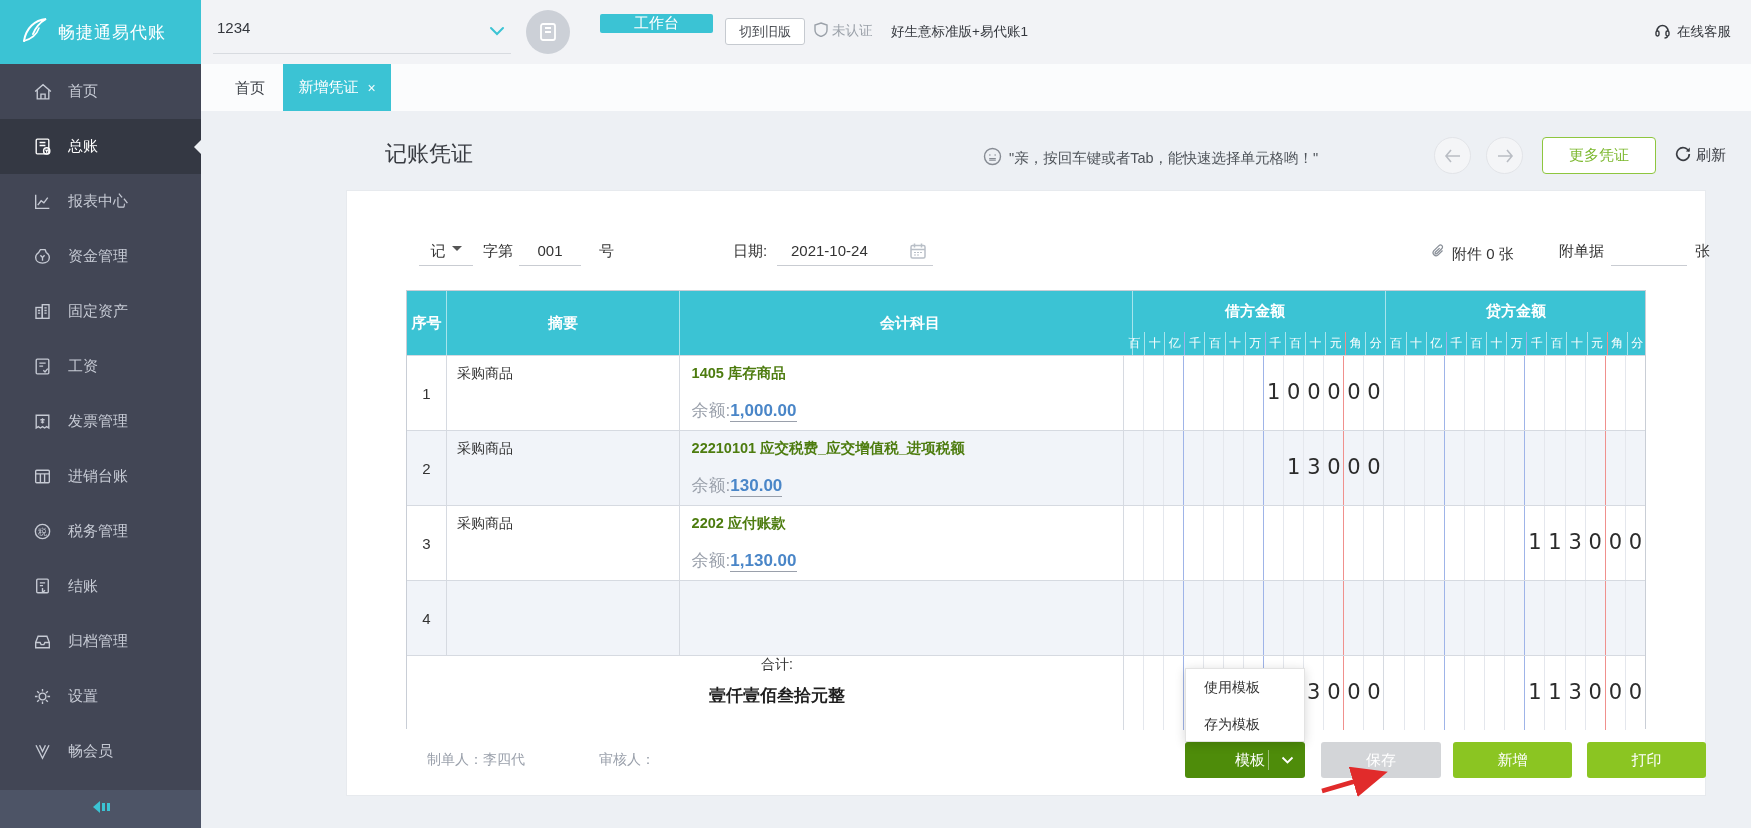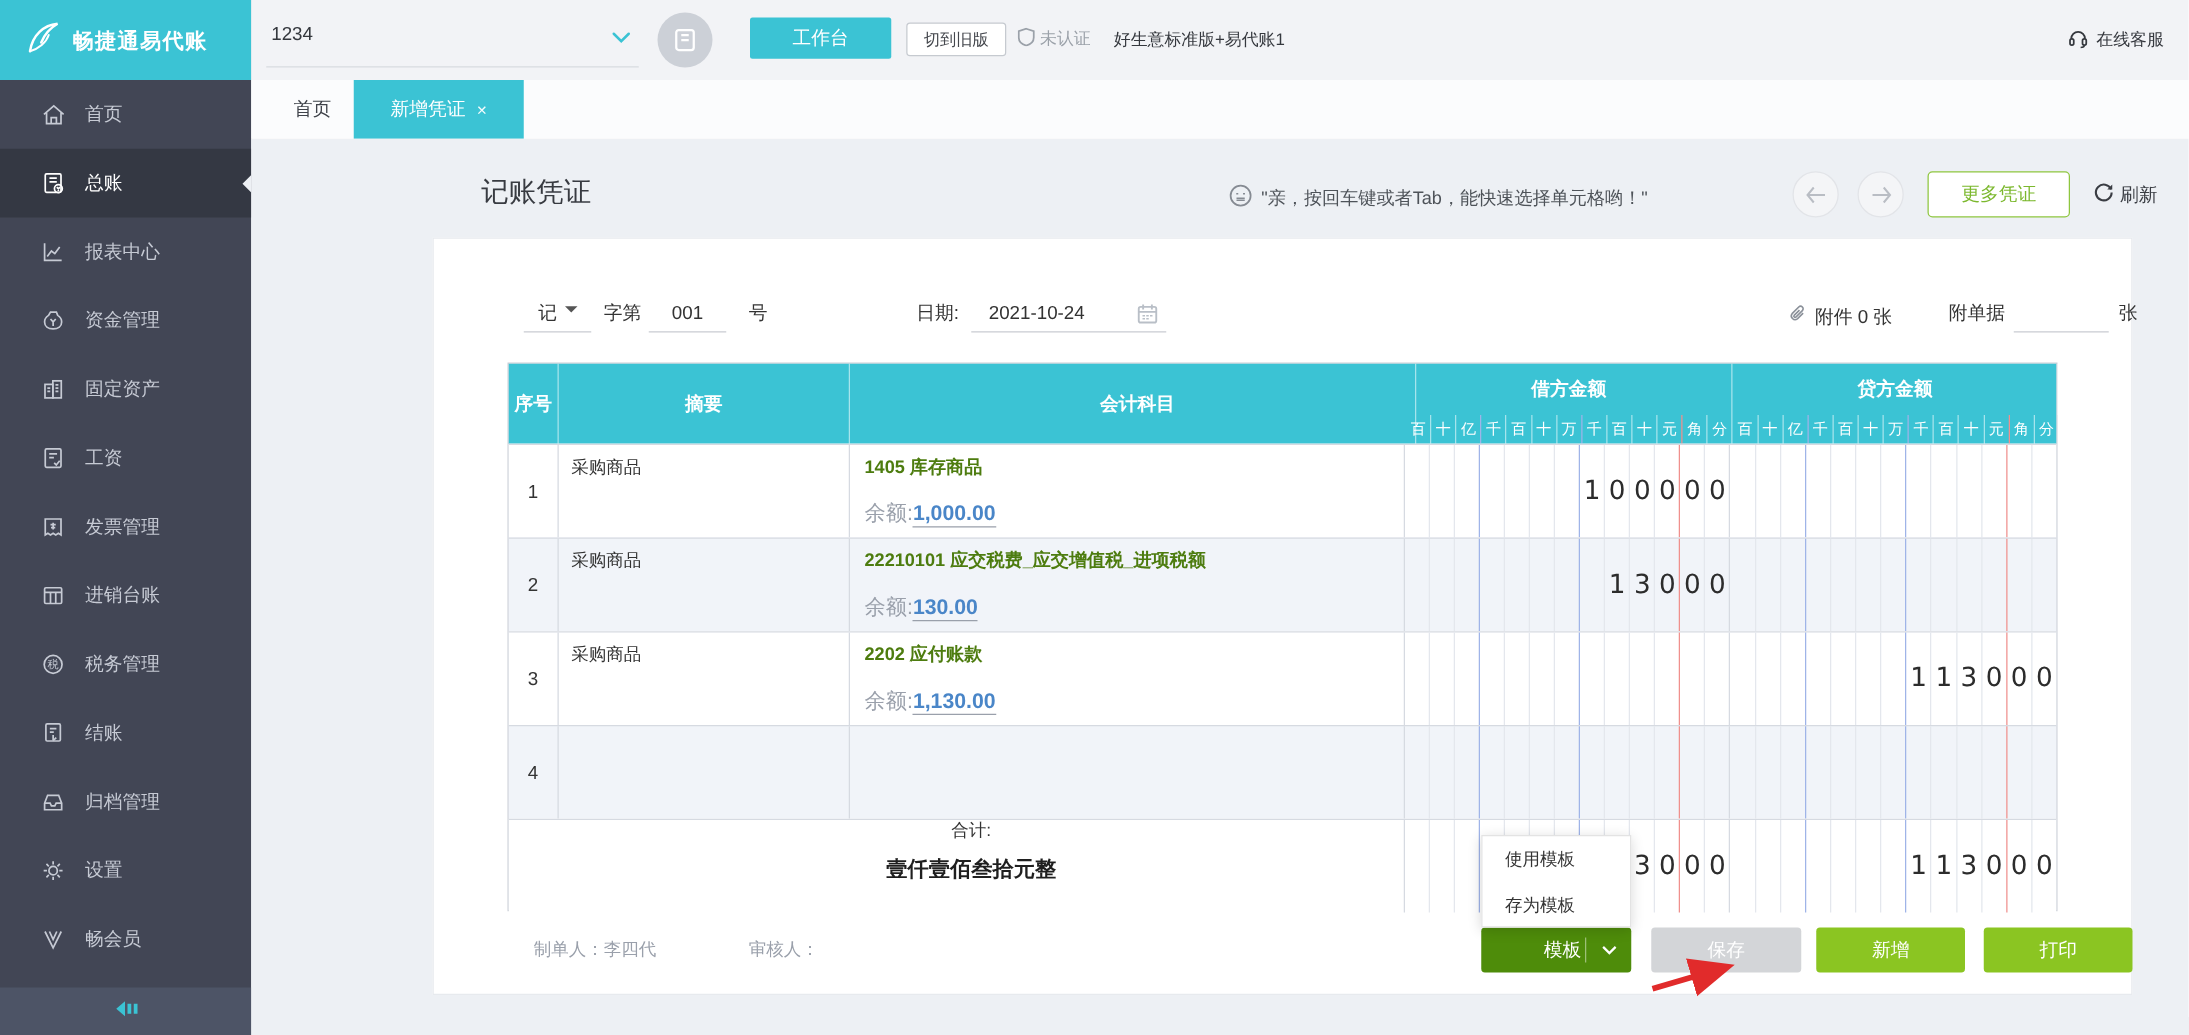--- a/index.html
+++ b/index.html
@@ -9,45 +9,45 @@
     --alt-row:#f1f4f9; --balance:#4a86c8; --muted:#9aa0ab; --text:#333; --red-arrow:#e12b2b;
   }
   *{box-sizing:border-box;margin:0;padding:0;font-family:"Liberation Sans","DejaVu Sans",sans-serif;}
   body{width:1751px;height:828px;overflow:hidden;background:#fff;}
   .app{position:relative;width:1751px;height:828px;overflow:hidden;}
 
   
   .sidebar{position:absolute;left:0;top:0;width:201px;height:828px;background:var(--sidebar);}
   .logo{position:absolute;left:0;top:0;width:201px;height:64px;background:var(--accent);display:flex;align-items:center;padding-left:16px;gap:8px;}
   .logo .mark{flex:0 0 auto;}
-  .logo .brand-name{color:#fff;font-size:17px;font-weight:bold;letter-spacing:1px;}
+  .logo .brand-name{color:#fff;font-size:17px;font-weight:normal;letter-spacing:1px;}
   .nav{position:absolute;left:0;top:64px;width:201px;}
   .nav-item{position:relative;height:55px;display:flex;align-items:center;padding-left:32px;gap:15px;color:var(--sidebar-text);font-size:15px;cursor:pointer;}
   .nav-item svg{width:21px;height:21px;stroke:var(--sidebar-text);fill:none;stroke-width:1.3;}
   .nav-item.active{background:var(--sidebar-active);color:#fff;}
   .nav-item.active svg{stroke:#fff;}
   .nav-item.active::after{content:'';position:absolute;right:0;top:50%;transform:translateY(-50%);border:7px solid transparent;border-right-color:#edf0f4;}
   .collapse-bar{position:absolute;left:0;bottom:0;width:201px;height:38px;background:#4d5466;display:flex;align-items:center;justify-content:center;cursor:pointer;}
 
   
   .topbar{position:absolute;left:201px;top:0;width:1550px;height:64px;background:var(--bar-bg);padding-left:39px;}
   .company-select{position:absolute;left:12px;top:0;width:298px;height:54px;border-bottom:1px solid #d8dbe0;cursor:pointer;}
   .company-select .val{position:absolute;left:4px;top:19px;font-size:15px;color:#34373d;}
   .company-select .chev{position:absolute;right:6px;top:22px;}
   .journal-circle{position:absolute;left:325px;top:10px;width:44px;height:44px;border-radius:50%;background:#ccd0d7;display:flex;align-items:center;justify-content:center;cursor:pointer;}
-  .btn-workbench{position:absolute;left:399px;top:14px;width:113px;height:33px;background:var(--accent);color:#fff;border:none;border-radius:2px;font-size:15px;cursor:pointer;}
+  .btn-workbench{position:absolute;left:399px;top:14px;width:113px;height:19px;background:var(--accent);color:#fff;border:none;border-radius:2px;font-size:15px;cursor:pointer;}
   .btn-oldversion{position:absolute;left:524px;top:18px;width:80px;height:27px;background:#fff;color:#45484e;border:1px solid #c6cad0;border-radius:3px;font-size:13px;cursor:pointer;}
   .cert{position:absolute;left:613px;top:22px;display:flex;align-items:center;gap:4px;color:#9ba1a9;font-size:13.5px;}
   .edition{position:absolute;left:690px;top:23px;color:#35383e;font-size:13.5px;}
   .support{position:absolute;right:20px;top:22px;display:flex;align-items:center;gap:6px;color:#35383e;font-size:13.5px;cursor:pointer;}
 
   
   .tabbar{position:absolute;left:201px;top:64px;width:1550px;height:47px;background:#fbfcfd;}
   .tab-home{position:absolute;left:20px;top:0;height:47px;line-height:47px;padding:0 14px;font-size:15px;color:#3f434a;cursor:pointer;}
-  .tab-active{position:absolute;left:82px;top:0;width:136px;height:47px;background:var(--accent);color:#fff;display:flex;align-items:center;justify-content:center;gap:9px;font-size:15px;cursor:pointer;}
+  .tab-active{position:absolute;left:82px;top:0;width:108px;height:47px;background:var(--accent);color:#fff;display:flex;align-items:center;justify-content:center;gap:9px;font-size:15px;cursor:pointer;}
   .tab-active .x{font-size:14px;opacity:.95;cursor:pointer;}
 
   
   .content{position:absolute;left:201px;top:111px;width:1550px;height:717px;background:var(--content-bg);}
   .page-title{position:absolute;left:184px;top:28px;font-size:22px;color:#383b41;font-weight:500;}
   .hint{position:absolute;left:782px;top:36px;display:flex;align-items:center;gap:7px;color:#4e5359;font-size:14.5px;}
   .nav-circle{position:absolute;top:26px;width:37px;height:37px;border-radius:50%;background:#f4f5f7;border:1px solid #e2e4e8;display:flex;align-items:center;justify-content:center;color:#b9bdc4;font-size:17px;cursor:pointer;}
   .btn-more{position:absolute;left:1341px;top:26px;width:114px;height:37px;background:#fff;border:1px solid #8ec63f;border-radius:4px;color:#7cb82e;font-size:15px;cursor:pointer;}
   .refresh{position:absolute;left:1474px;top:35px;display:flex;align-items:center;gap:5px;color:#3a3d43;font-size:15px;cursor:pointer;}
 

